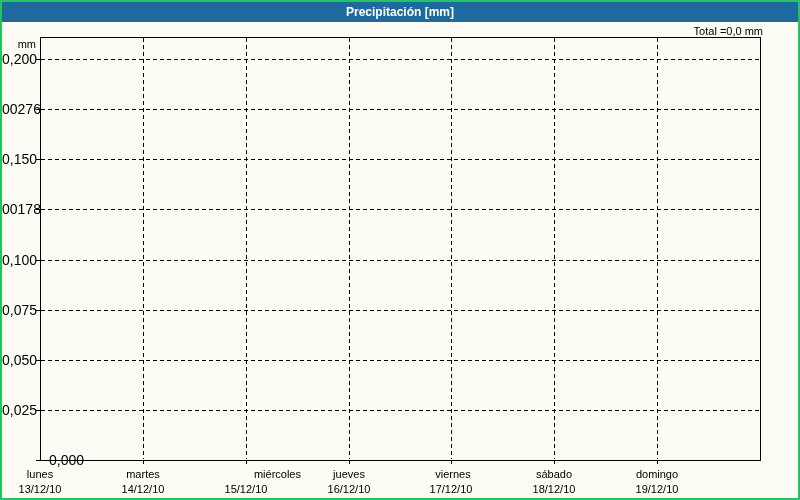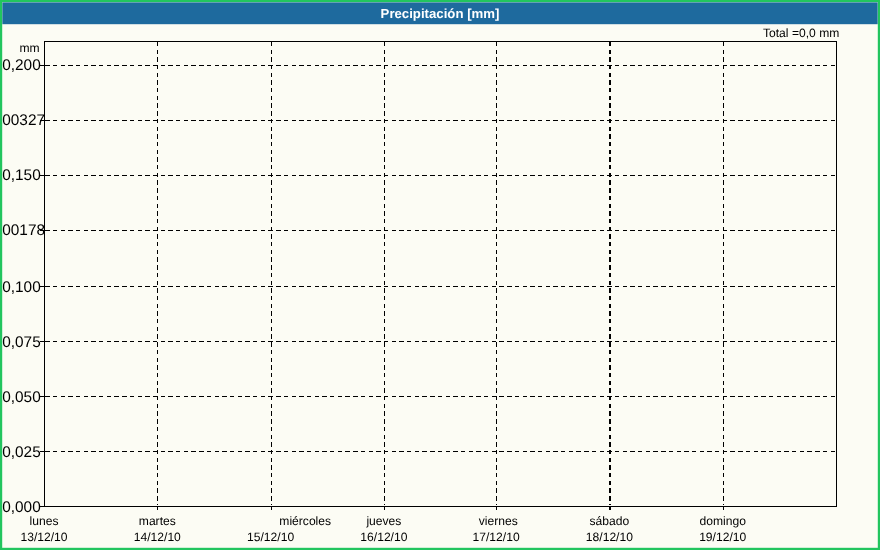--- a/index.html
+++ b/index.html
@@ -67,28 +67,28 @@
         <line x1="449.5" y1="16" x2="449.5" y2="437" stroke="#000000" stroke-width="1" stroke-dasharray="4 3"></line>
         <line x1="449.5" y1="438" x2="449.5" y2="442" stroke="#000000" stroke-width="1"></line>
         <line x1="552.5" y1="16" x2="552.5" y2="437" stroke="#000000" stroke-width="1" stroke-dasharray="4 3"></line>
         <line x1="552.5" y1="438" x2="552.5" y2="442" stroke="#000000" stroke-width="1"></line>
         <line x1="655.5" y1="16" x2="655.5" y2="437" stroke="#000000" stroke-width="1" stroke-dasharray="4 3"></line>
         <line x1="655.5" y1="438" x2="655.5" y2="442" stroke="#000000" stroke-width="1"></line>
         <rect x="38.5" y="15.5" width="720" height="423" fill="none" stroke="#000000" stroke-width="1"></rect>
       </svg>
     <div id="labels">
         <div class="ylabel" style="top: 31px;">0,200</div>
-        <div class="ylabel" style="top: 81px;">00327</div>
+        <div class="ylabel" style="top: 81px;">00276</div>
         <div class="ylabel" style="top: 131px;">0,150</div>
         <div class="ylabel" style="top: 181px;">00178</div>
         <div class="ylabel" style="top: 232px;">0,100</div>
         <div class="ylabel" style="top: 282px;">0,075</div>
         <div class="ylabel" style="top: 332px;">0,050</div>
         <div class="ylabel" style="top: 382px;">0,025</div>
-        <div class="ylabel" style="top: 432px;">0,000</div>
+        <div class="ylabel" style="top: 432px; padding-left: 47px;">0,000</div>
         <div class="day" style="top: 446px; left: -17px; width: 110px;">lunes</div>
         <div class="date" style="top: 461px; left: -17px; width: 110px;">13/12/10</div>
         <div class="day" style="top: 446px; left: 86px; width: 110px;">martes</div>
         <div class="date" style="top: 461px; left: 86px; width: 110px;">14/12/10</div>
         <div class="day" style="top: 446px; left: 189px; width: 110px; text-align: right;">miércoles</div>
         <div class="date" style="top: 461px; left: 189px; width: 110px;">15/12/10</div>
         <div class="day" style="top: 446px; left: 292px; width: 110px;">jueves</div>
         <div class="date" style="top: 461px; left: 292px; width: 110px;">16/12/10</div>
         <div class="day" style="top: 446px; left: 396px; width: 110px;">viernes</div>
         <div class="date" style="top: 461px; left: 394px; width: 110px;">17/12/10</div>

